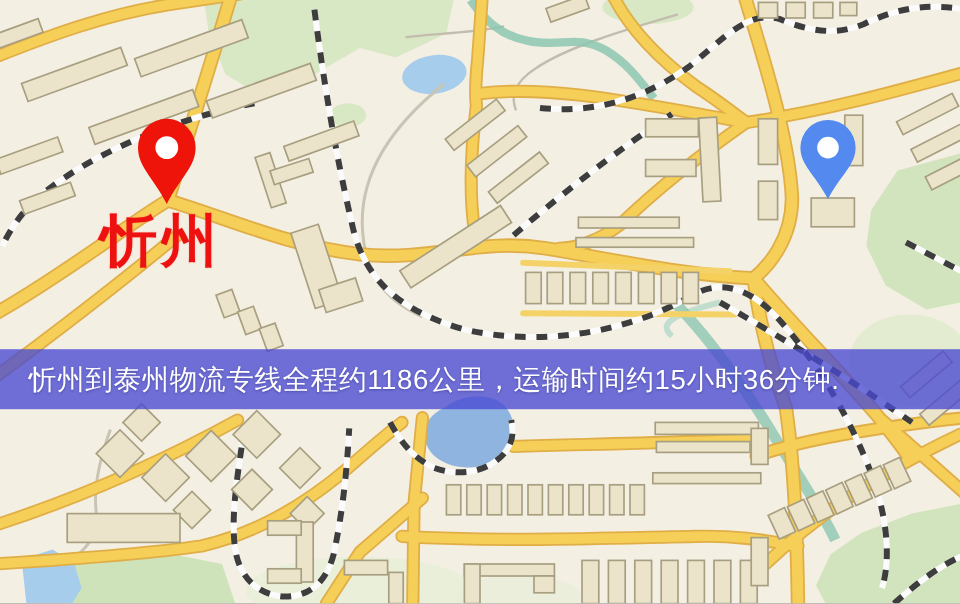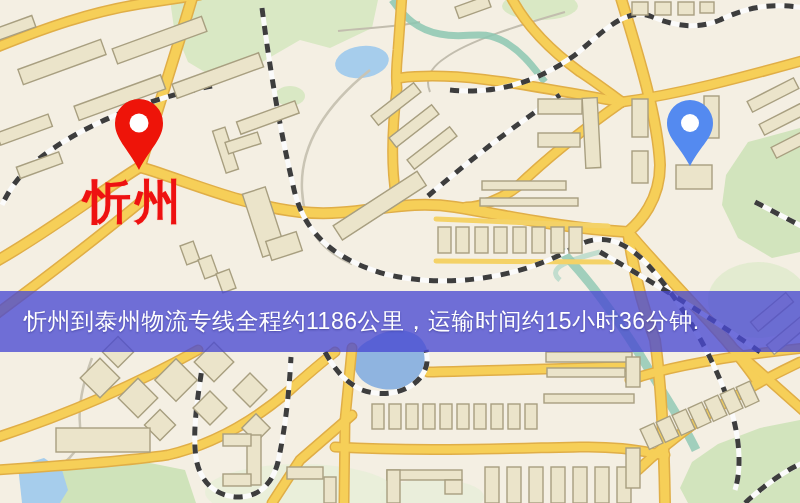--- a/index.html
+++ b/index.html
@@ -13,21 +13,21 @@
   .pin svg{display:block;width:70px;height:80px;}
   .pin-red{left:104px;top:96px;}
   .pin-blue{left:655px;top:98px;}
   .marker-label{
     position:absolute;font-family:"Liberation Serif","DejaVu Serif",serif;
     font-size:47px;font-weight:600;letter-spacing:3px;line-height:1;white-space:nowrap;text-align:center;
   }
   .label-origin{left:84px;top:179px;color:#ee1111;text-shadow:0 0 1px rgba(255,60,40,.55);}
   .label-dest{left:643px;top:181px;color:#2323d6;text-shadow:0 0 1px rgba(60,60,230,.55);}
   .banner{
-    position:absolute;left:0;top:291px;width:800px;height:61px;
+    position:absolute;left:0;top:291px;width:800px;height:50px;
     background:rgba(73,73,210,0.78);
     display:flex;align-items:center;box-sizing:border-box;padding-left:24px;
   }
   .banner span{
     color:#ffffff;font-size:23px;letter-spacing:0.5px;white-space:nowrap;
     text-shadow:0 1px 2px rgba(30,30,110,.45);
   }
 </style>
 </head>
 <body>

